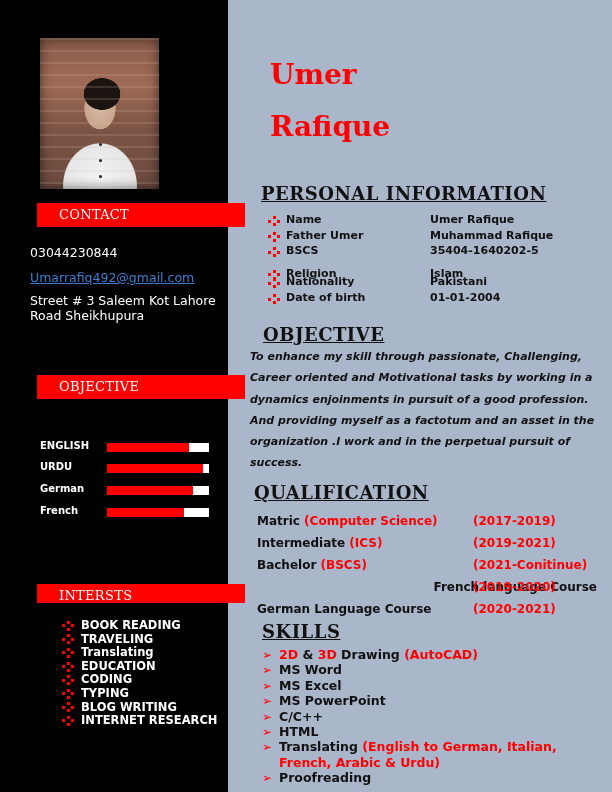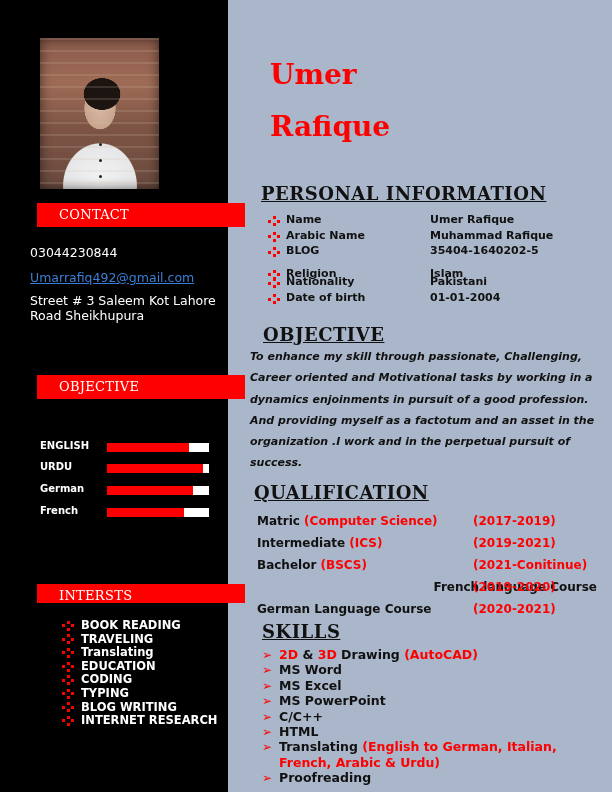--- a/index.html
+++ b/index.html
@@ -194,31 +194,31 @@
       <span class="k">Name</span>
       <span class="v">Umer Rafique</span>
     </div>
     <div class="pi-row" style="top: 228.6px;">
       <span class="bullet4">
         <i style="left: 4.5px; top: 0px;"></i>
         <i style="left: 0px; top: 3.5px;"></i>
         <i style="left: 9px; top: 3.5px;"></i>
         <i style="left: 4.5px; top: 7px;"></i>
       </span>
-      <span class="k">Arabic Name</span>
+      <span class="k">Father Umer</span>
       <span class="v">Muhammad Rafique</span>
     </div>
     <div class="pi-row" style="top: 244.2px;">
       <span class="bullet4">
         <i style="left: 4.5px; top: 0px;"></i>
         <i style="left: 0px; top: 3.5px;"></i>
         <i style="left: 9px; top: 3.5px;"></i>
         <i style="left: 4.5px; top: 7px;"></i>
       </span>
-      <span class="k">BLOG</span>
+      <span class="k">BSCS</span>
       <span class="v">35404-1640202-5</span>
     </div>
     <div class="pi-row" style="top: 259.8px; margin-top: 7px;">
       <span class="bullet4">
         <i style="left: 4.5px; top: 0px;"></i>
         <i style="left: 0px; top: 3.5px;"></i>
         <i style="left: 9px; top: 3.5px;"></i>
         <i style="left: 4.5px; top: 7px;"></i>
       </span>
       <span class="k">Religion</span>

